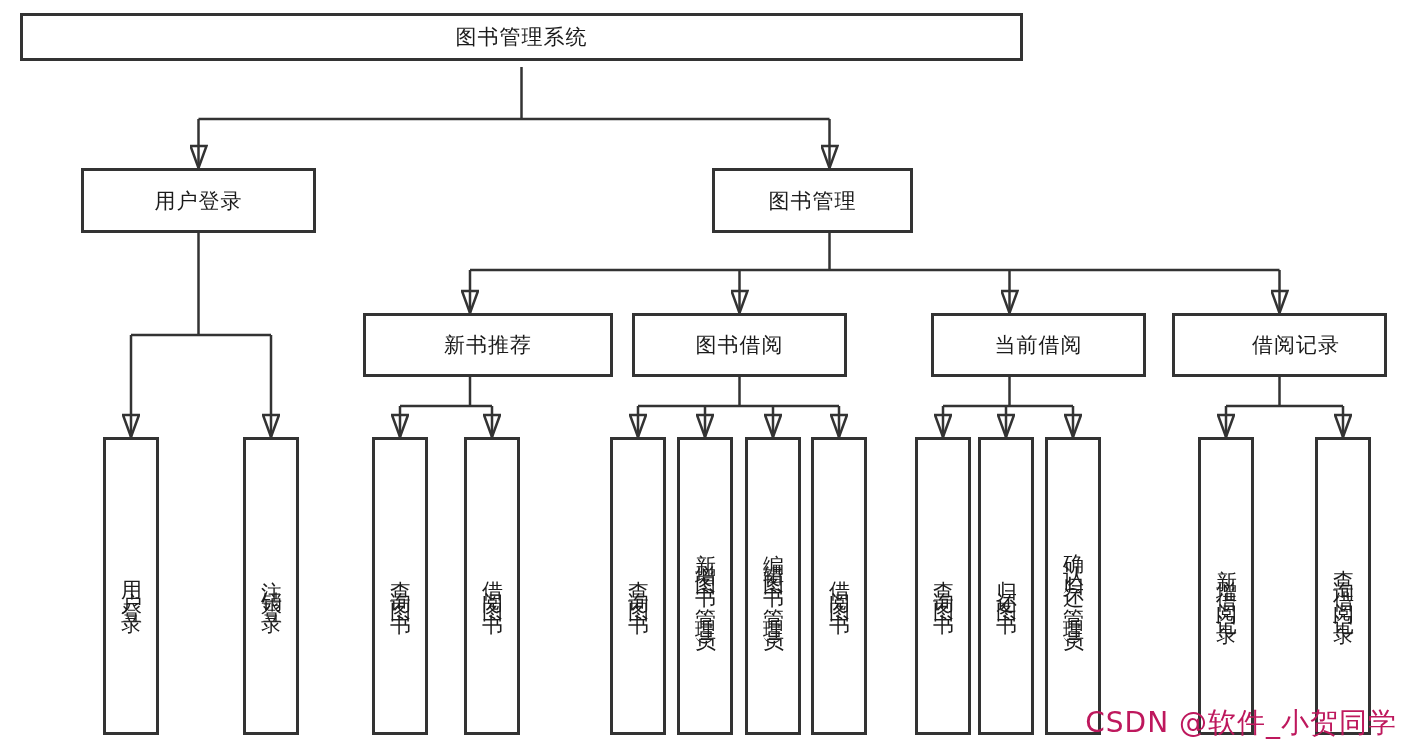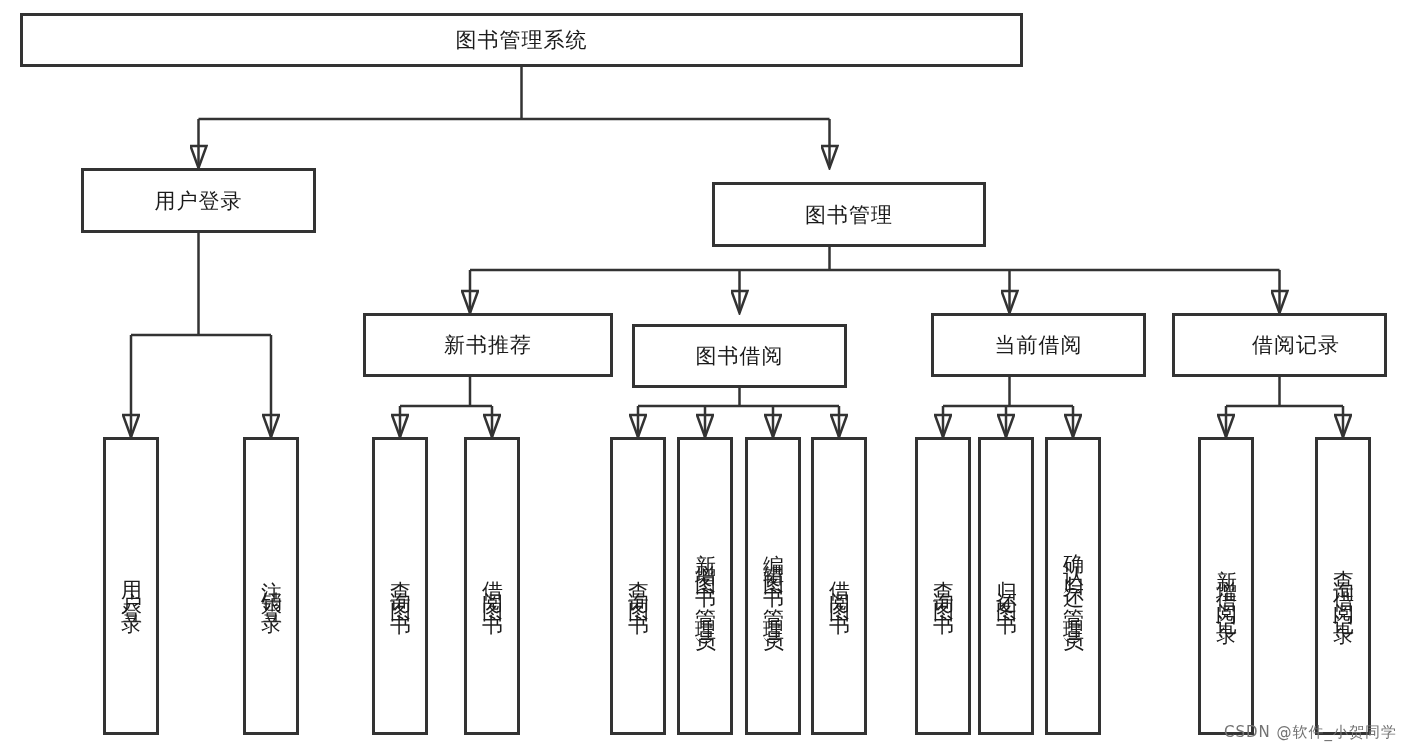--- a/index.html
+++ b/index.html
@@ -43,27 +43,27 @@
     white-space: nowrap;
   }
   .v-box .lbl {
     writing-mode: vertical-rl;
     text-orientation: mixed;
     letter-spacing: 11px;
     white-space: normal;
     line-height: 1;
   }
   
-  #nb-root { left: 20px;  top: 13px;  width: 1003px; height: 54px; }
+  #nb-root { left: 20px;  top: 13px;  width: 1003px; height: 48px; }
   
   #nb-l2-0 { left: 81px;  top: 168px; width: 235px; height: 65px; }
-  #nb-l2-1 { left: 712px; top: 182px; width: 274px; height: 65px; }
+  #nb-l2-1 { left: 712px; top: 168px; width: 201px; height: 65px; }
   
   #nb-l3-0 { left: 363px;  top: 313px; width: 250px; height: 64px; }
-  #nb-l3-1 { left: 632px;  top: 324px; width: 215px; height: 64px; }
+  #nb-l3-1 { left: 632px;  top: 313px; width: 215px; height: 64px; }
   #nb-l3-2 { left: 902px;  top: 313px; width: 215px; height: 64px; margin-left: 29px; }
   #nb-l3-3 { left: 1172px; top: 313px; width: 215px; height: 64px; padding-left: 33px; }
   
   .v-box { top: 437px; height: 298px; width: 56px; }
   #nb-f0  { left: 103px; }
   #nb-f1  { left: 243px; }
   #nb-f2  { left: 372px; }
   #nb-f3  { left: 464px; }
   #nb-f4  { left: 610px; }
   #nb-f5  { left: 677px; }
@@ -71,22 +71,22 @@
   #nb-f7  { left: 811px; }
   #nb-f8  { left: 915px; }
   #nb-f9  { left: 978px; }
   #nb-f10 { left: 1045px; }
   #nb-f11 { left: 1198px; }
   #nb-f12 { left: 1315px; }
   .watermark {
     position: absolute;
     right: 8px;
     bottom: 5px;
-    font-size: 15px;
-    color: #737373;
+    font-size: 28px;
+    color: #be185d;
     letter-spacing: 1px;
     z-index: 5;
     white-space: nowrap;
     margin-top: 12px;
   }
 </style>
 </head>
 <body>
 
 <div class="canvas">

